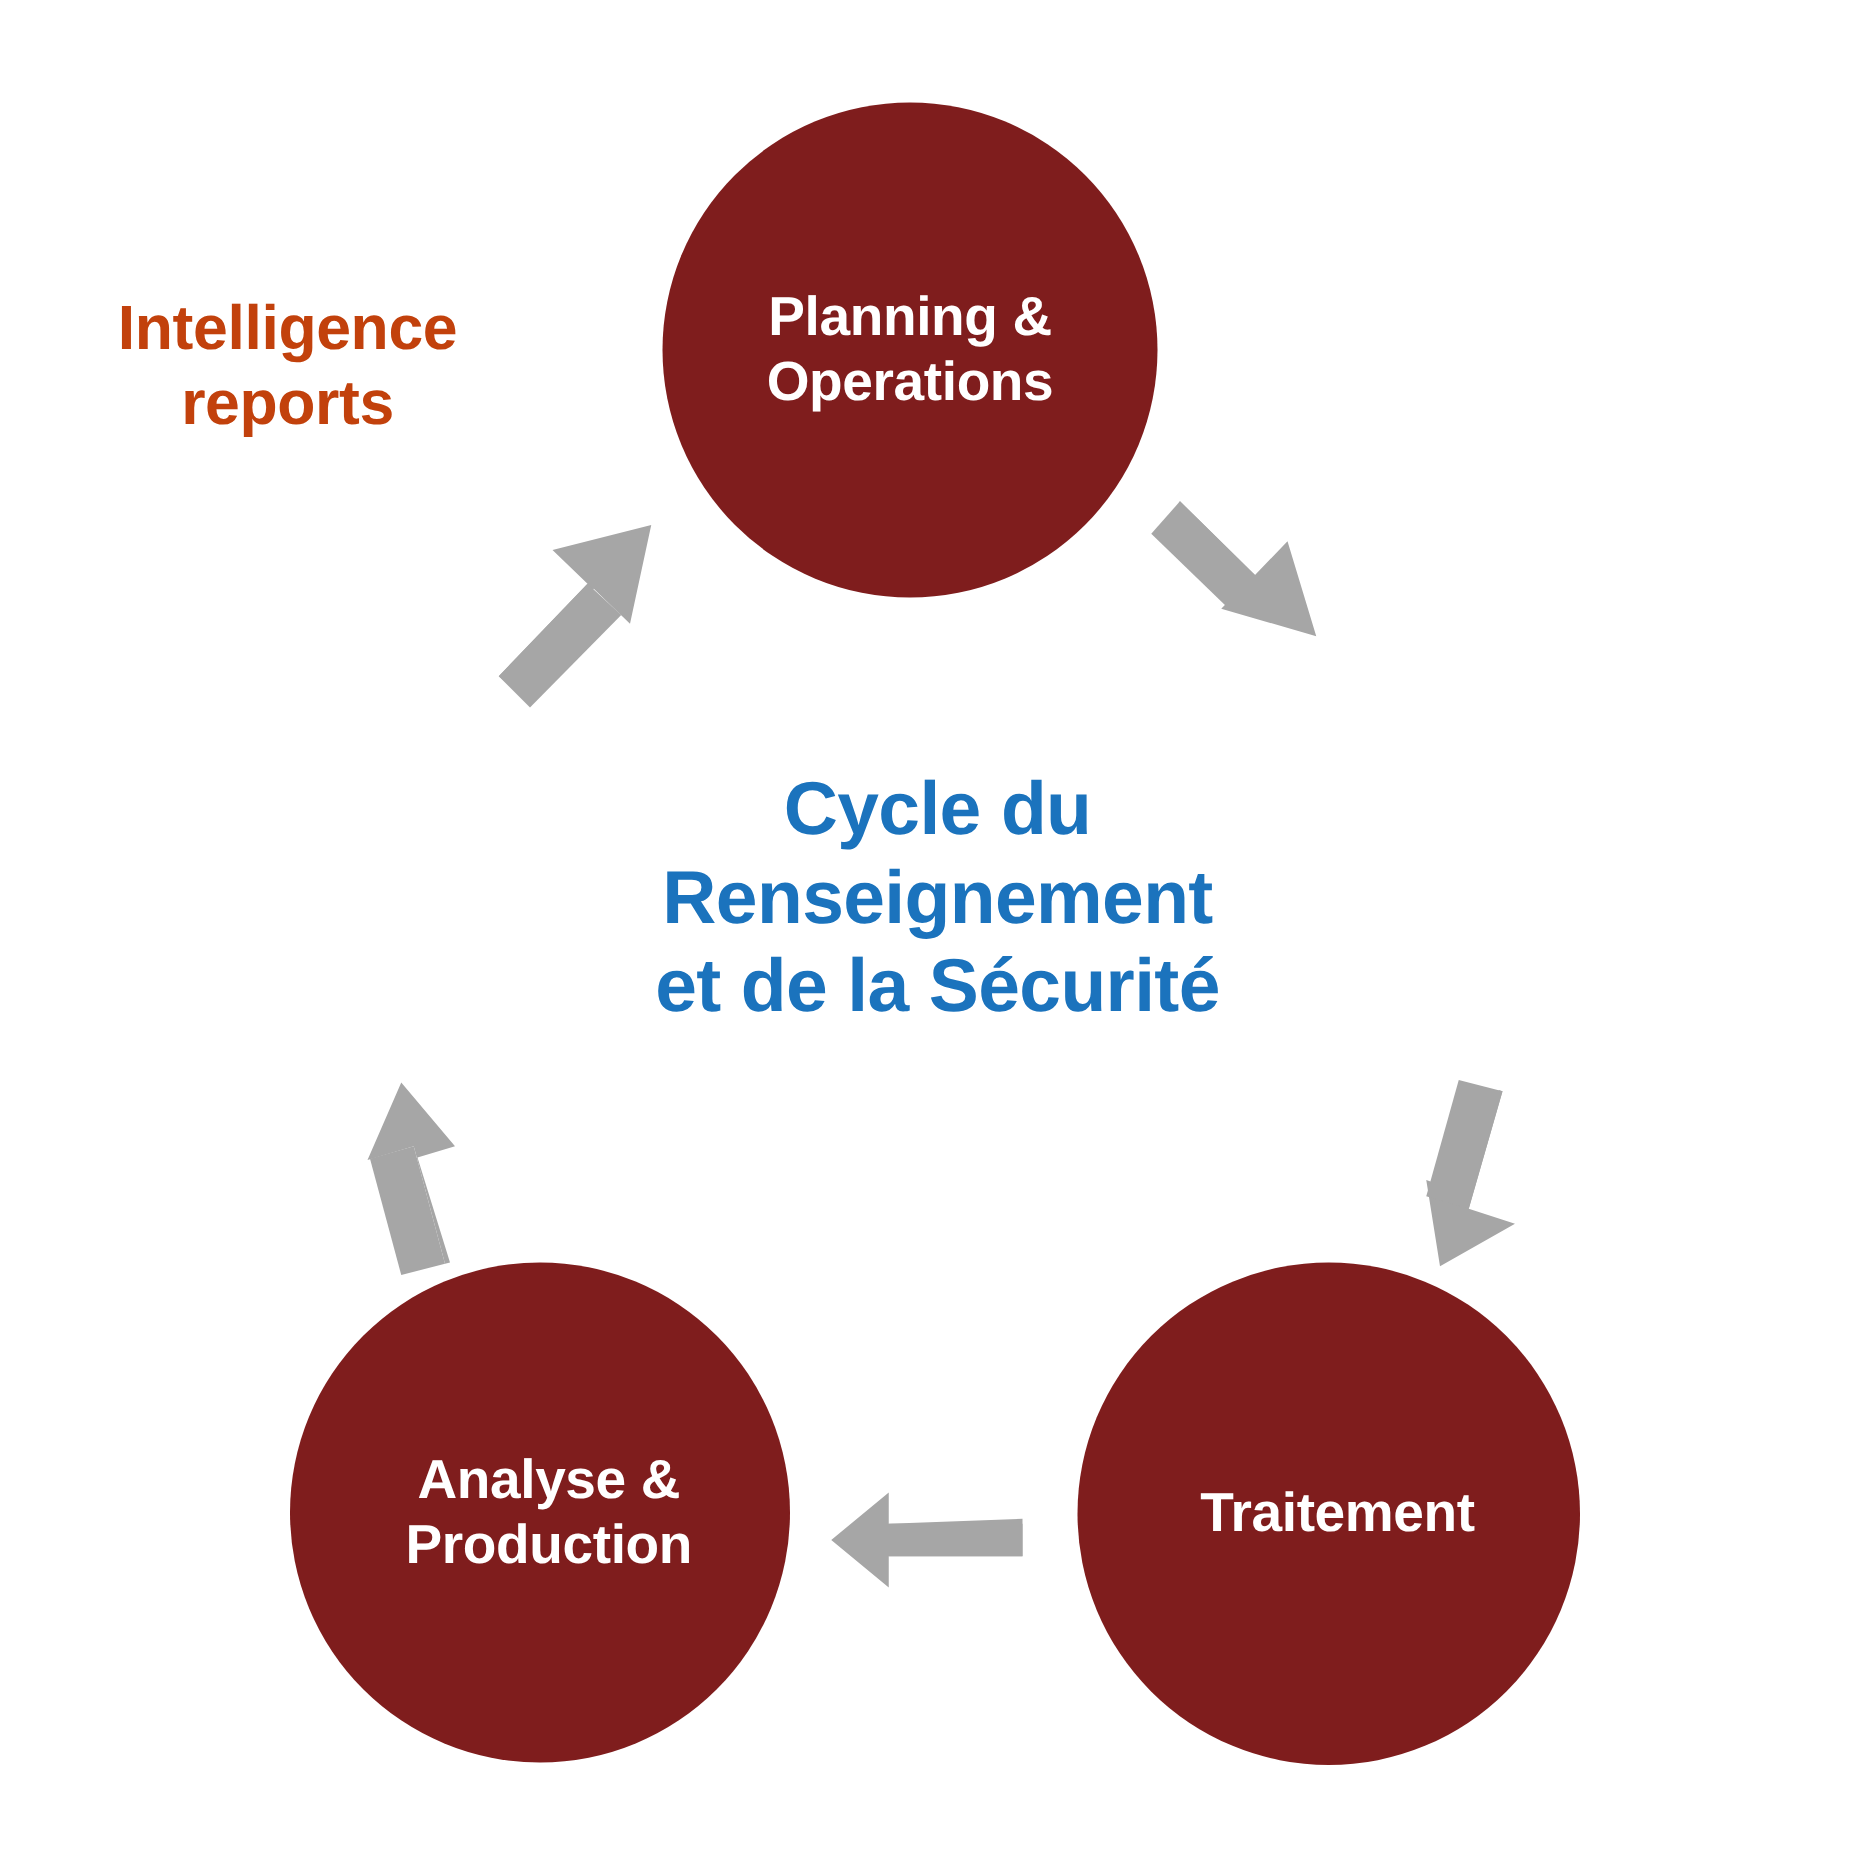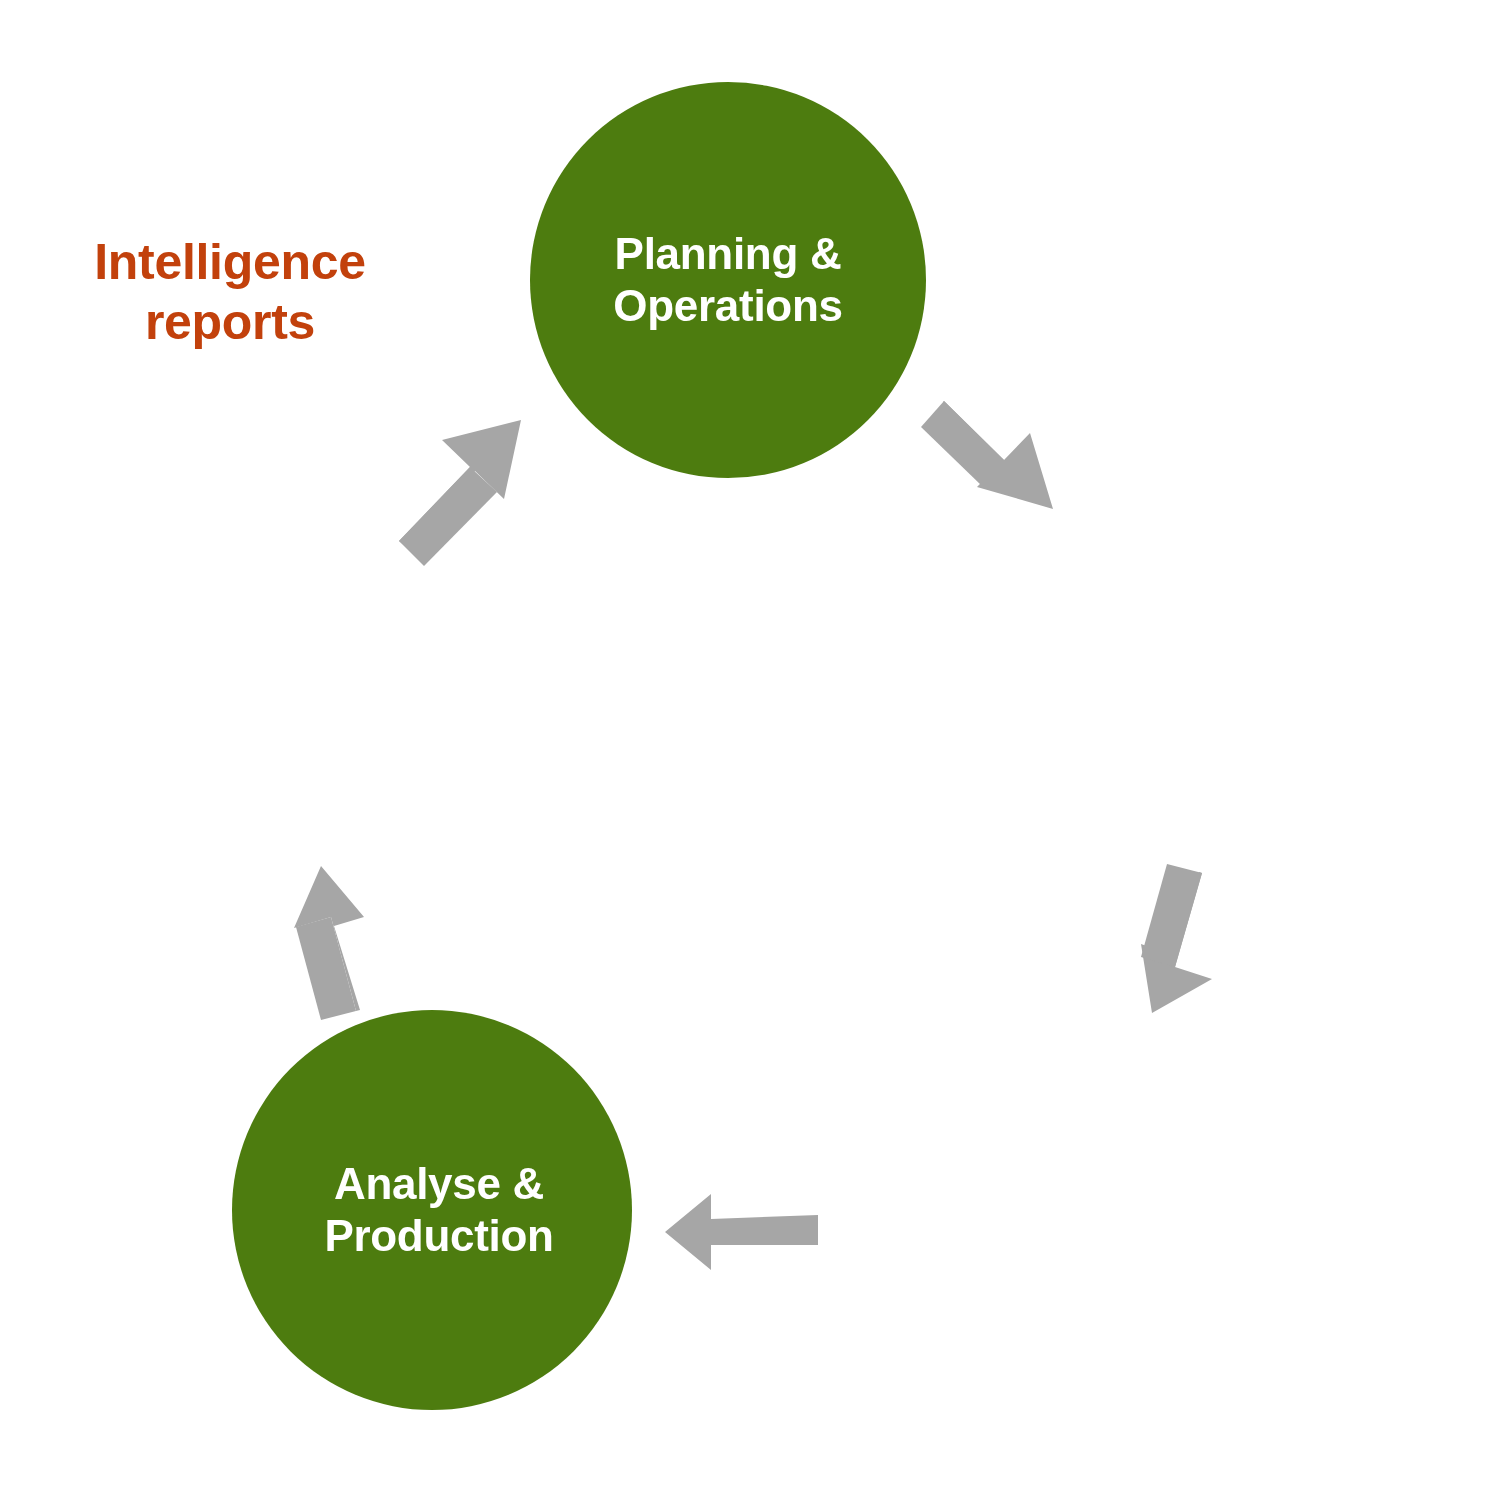--- a/index.html
+++ b/index.html
@@ -11,21 +11,21 @@
     position: relative;
     width: 1500px;
     height: 1500px;
     background: #ffffff;
     overflow: hidden;
     font-family: "Liberation Sans", sans-serif;
   }
   .node {
     position: absolute;
     border-radius: 50%;
-    background: #4d7c0f;
+    background: #7f1d1d;
     display: flex;
     align-items: center;
     justify-content: center;
     text-align: center;
     box-sizing: border-box;
   }
   .node-label {
     color: #ffffff;
     font-weight: bold;
     font-size: 44px;
@@ -128,24 +128,30 @@
       <polygon fill="#a6a6a6" points="356,1011 321,1020 296,927 331,917"></polygon>
     </g>
   </svg>
 
   <div class="node" id="node-planning">
     <span class="node-label">Planning &amp;
 Operations</span>
   </div>
 
 
+  <div class="node" id="node-traitement">
+    <span class="node-label">Traitement</span>
+  </div>
 
   <div class="node" id="node-analyse">
     <span class="node-label">Analyse &amp;
 Production</span>
   </div>
 
 
+  <div id="center-title">Cycle du
+Renseignement
+et de la Sécurité</div>
 
   <div id="intel-note">Intelligence
 reports</div>
 
 </div>
 
 </body></html>

